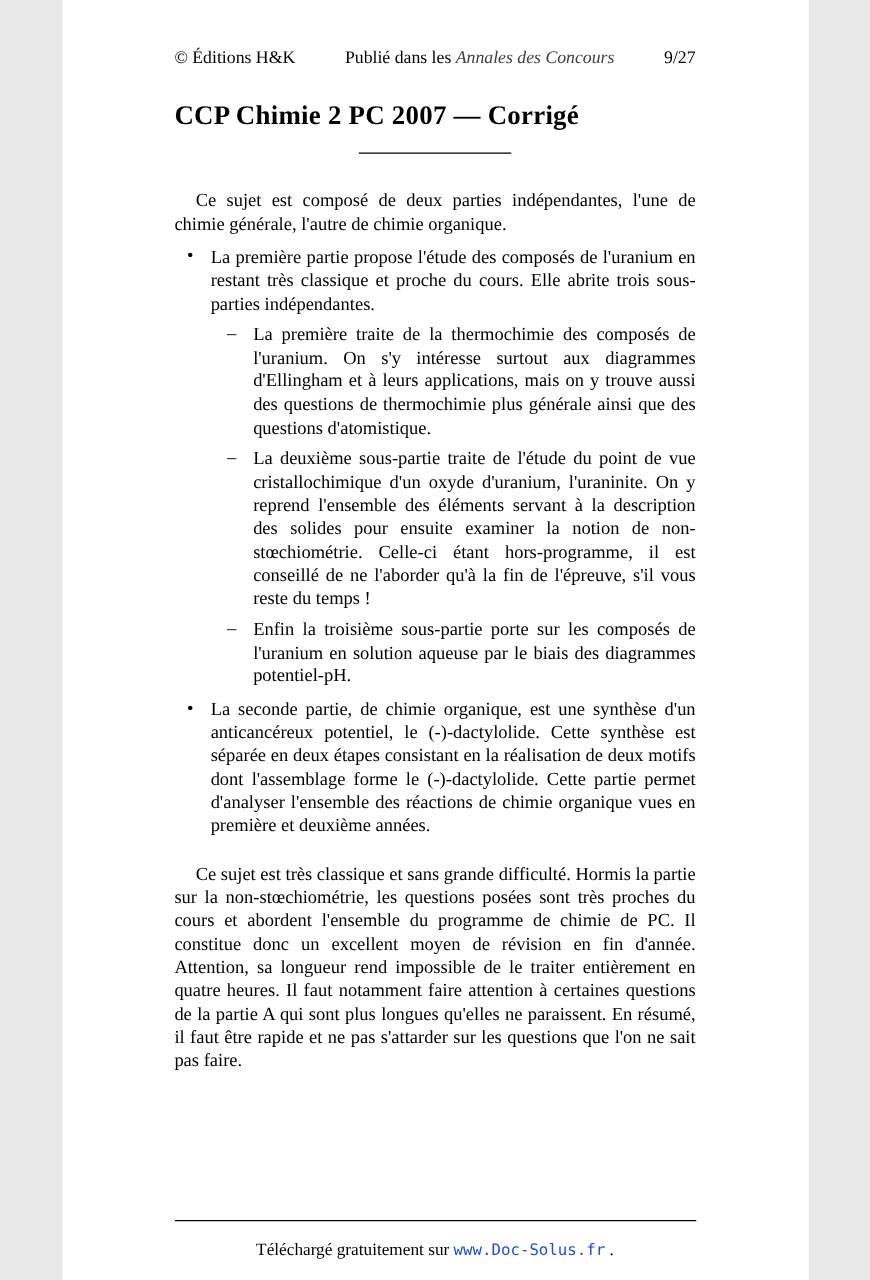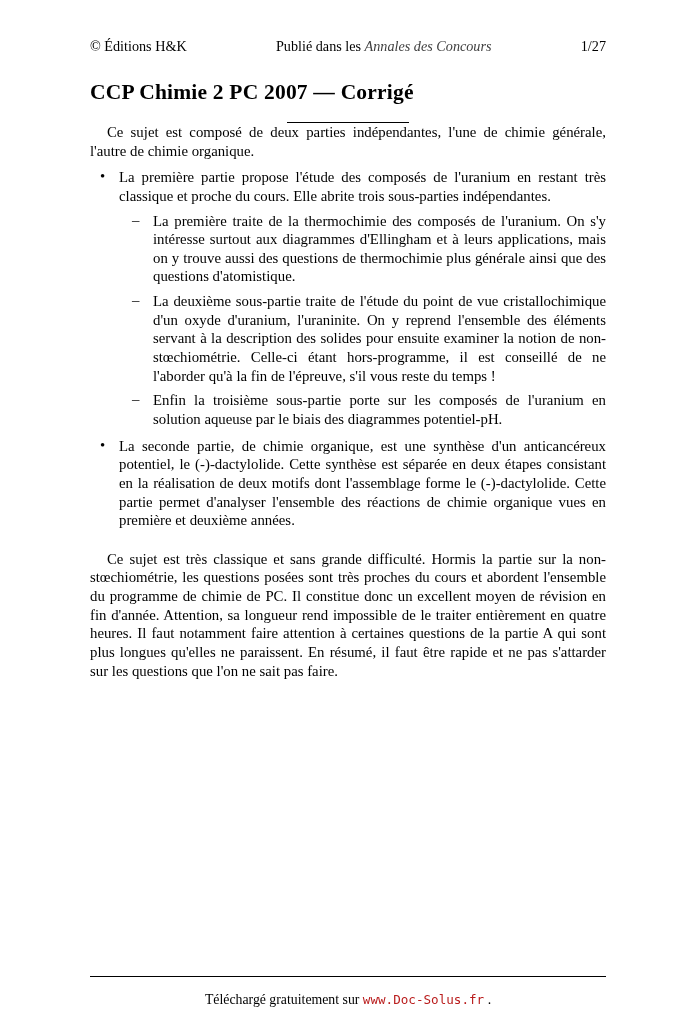--- a/index.html
+++ b/index.html
@@ -1,18 +1,18 @@
 <!DOCTYPE html>
 <html><head>
 <meta charset="utf-8">
 <style>
   * { margin: 0; padding: 0; box-sizing: border-box; }
   html, body { background: #e8e8e8; }
   .page {
-    width: 696px;
+    width: 597px;
     height: 1024px;
     margin: 0 auto;
     background: #ffffff;
     position: relative;
     font-family: "Liberation Serif", "DejaVu Serif", serif;
     color: #000;
     font-size: 14.8px;
     overflow: hidden;
   }
   .content {
@@ -42,21 +42,21 @@
     line-height: 1.26;
   }
   .indent { text-indent: 17px; }
   .intro { margin-top: 37px; }
   .mid-rule {
     border: none;
     border-top: 1.7px solid #000;
     width: 122px;
     margin: 17px auto 0 auto;
   }
-  .p1 { }
+  .p1 { margin-top: 29px; }
   .list-item {
     display: flex;
     margin-top: 8px;
   }
   .bullet-item { padding-left: 10px; }
   .bullet-item .marker {
     flex: none;
     width: 19px;
   }
   .sub-item { padding-left: 42px; margin-top: 6px; }
@@ -75,35 +75,35 @@
     font-size: 13.8px;
   }
   .footer-rule {
     border: none;
     border-top: 1.6px solid #000;
     margin-bottom: 15px;
   }
   .mono-link {
     font-family: "DejaVu Sans Mono", "Liberation Mono", monospace;
     font-size: 12.6px;
-    color: #b91c1c;
+    color: #1d4ed8;
     text-decoration: none;
     cursor: pointer;
   }
 </style>
 </head>
 <body>
 
 <div class="page">
   <div class="content">
 
     <div class="page-header">
       <span>© Éditions H&amp;K</span>
       <span><span>Publié dans les </span><a class="journal-link">Annales des Concours</a></span>
-      <span>1/27</span>
+      <span>9/27</span>
     </div>
 
     <h1 class="doc-title">CCP Chimie 2 PC 2007 — Corrigé</h1>
 
 
     <hr class="mid-rule">
 
     <p class="indent p1">Ce sujet est composé de deux parties indépendantes, l'une de chimie générale, l'autre de chimie organique.</p>
 
     <div class="list-item bullet-item">

